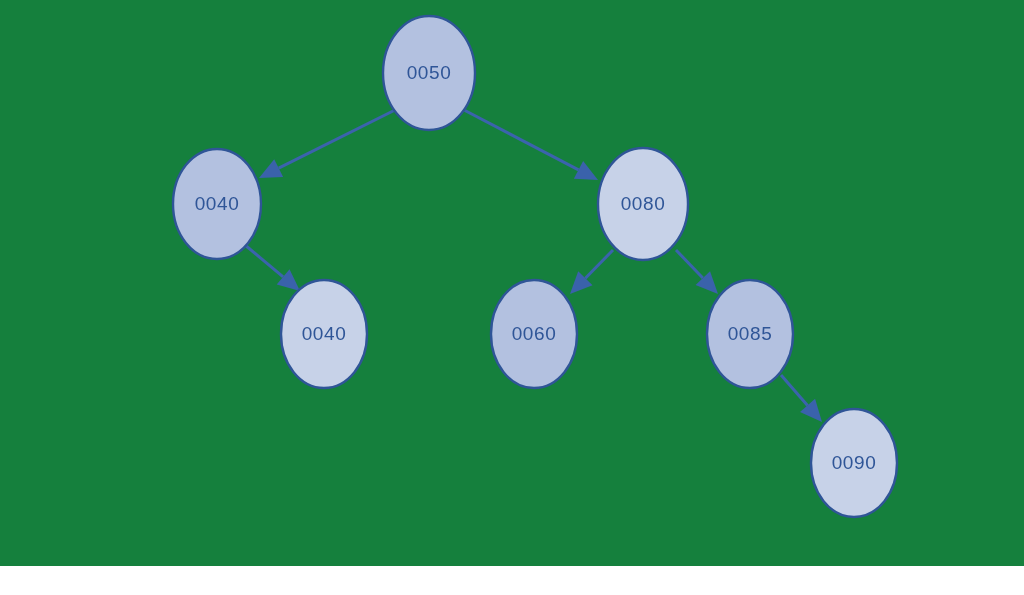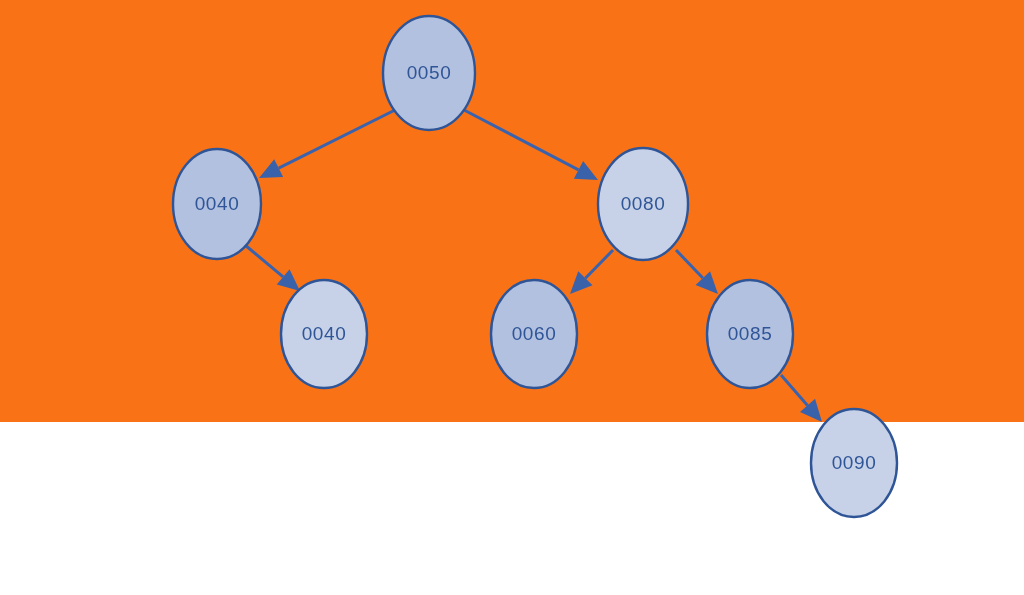--- a/index.html
+++ b/index.html
@@ -9,22 +9,22 @@
   }
   body {
     width: 1024px;
     height: 595px;
     font-family: "Liberation Sans", sans-serif;
     overflow: hidden;
   }
   #canvas-wrap {
     position: relative;
     width: 1024px;
-    height: 422px;
-    background: #f97316;
+    height: 566px;
+    background: #15803d;
   }
   svg#tree-svg {
     display: block;
     width: 1024px;
     height: 595px;
   }
   .node-ellipse {
     stroke-width: 2.4;
   }
   .node-label {

